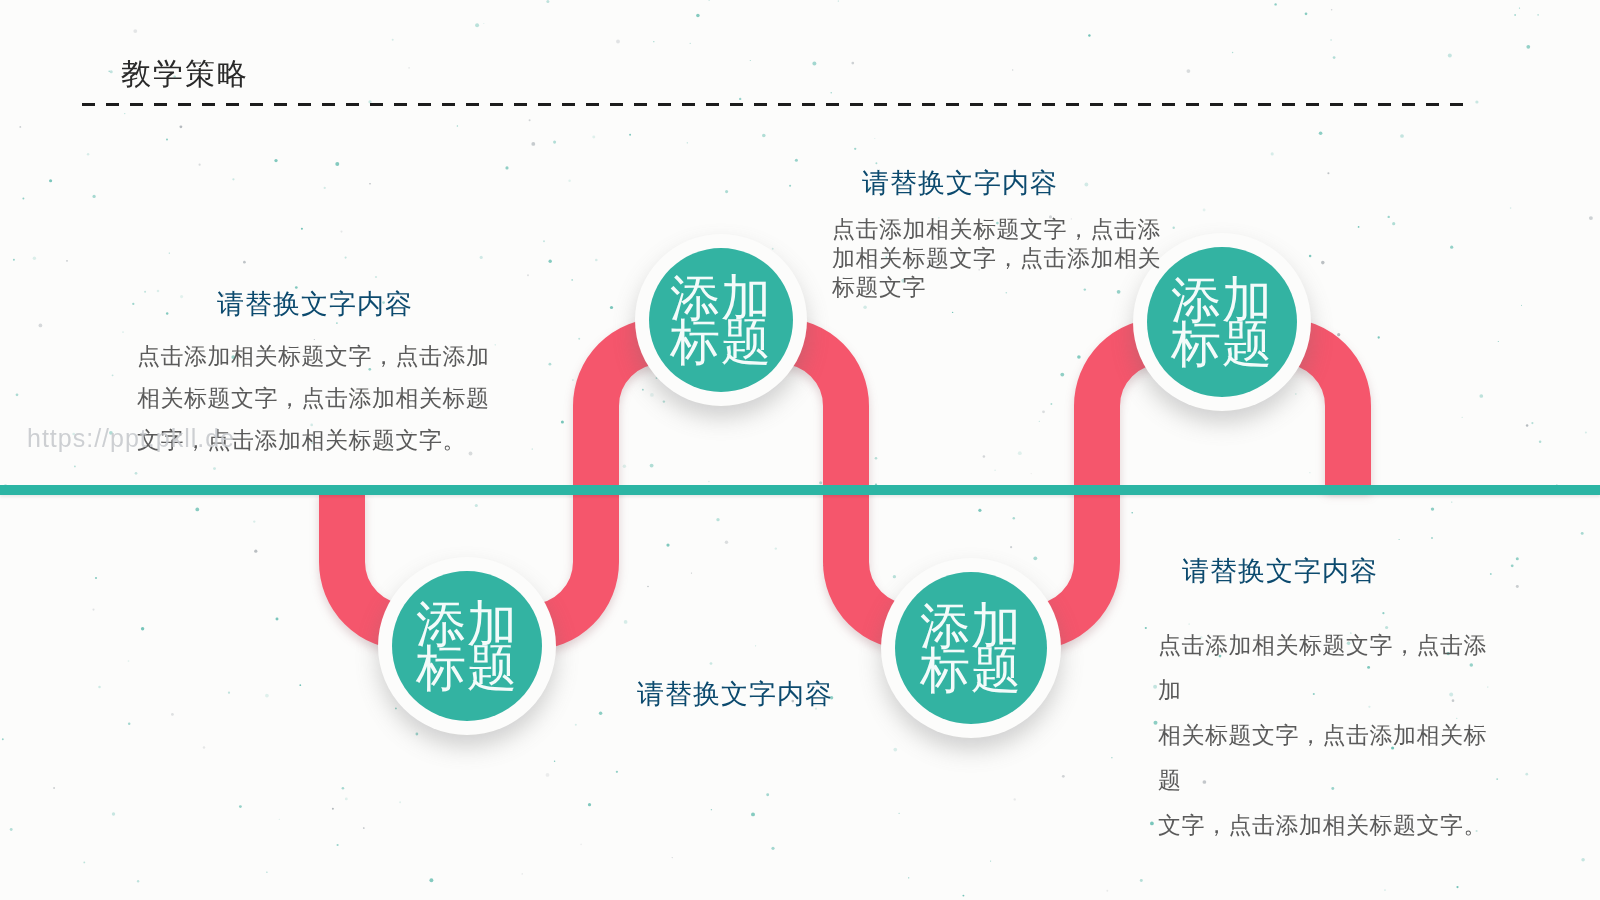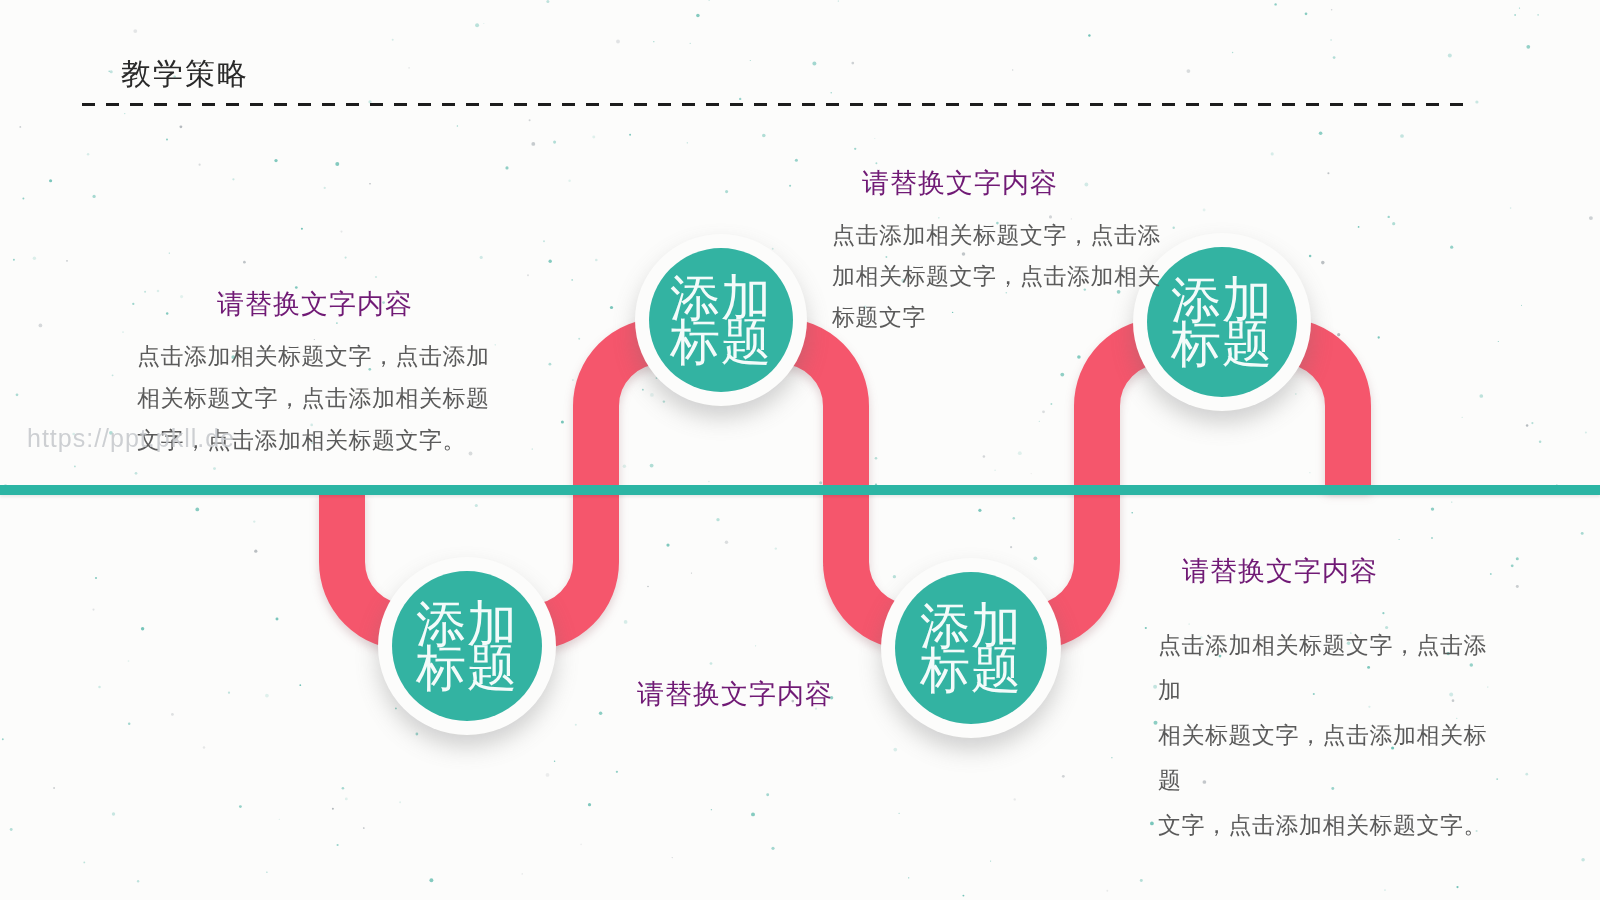--- a/index.html
+++ b/index.html
@@ -51,32 +51,32 @@
   .node1 .bubble{left:649px;top:248px;width:144px;height:144px;}
   .node2 .halo{left:378px;top:557px;width:178px;height:178px;}
   .node2 .bubble{left:392px;top:571px;width:150px;height:150px;}
   .node3 .halo{left:881px;top:558px;width:180px;height:180px;}
   .node3 .bubble{left:895px;top:572px;width:152px;height:152px;}
   .node4 .halo{left:1133px;top:233px;width:178px;height:178px;}
   .node4 .bubble{left:1147px;top:247px;width:150px;height:150px;}
 
   .tblock{position:absolute;z-index:5;}
   .tb-heading{
-    font-size:27px;line-height:34px;color:#701a75;letter-spacing:1px;
+    font-size:27px;line-height:34px;color:#0c4a6e;letter-spacing:1px;
   }
   .tb-body{
     white-space:pre-line;font-size:23px;line-height:42px;color:#5a5a5a;
     letter-spacing:.5px;
   }
   .tb-left{left:137px;top:287px;width:360px;}
   .tb-left .tb-heading{margin-left:80px;}
   .tb-left .tb-body{margin-top:14px;}
   .tb-top{left:832px;top:166px;width:336px;}
   .tb-top .tb-heading{margin-left:30px;}
-  .tb-top .tb-body{margin-top:15px;line-height:41px;}
+  .tb-top .tb-body{margin-top:15px;line-height:29px;}
   .tb-bottom{left:512px;top:677px;width:400px;}
   .tb-bottom .tb-heading{margin-left:125px;}
   .tb-bottom .tb-body{margin-top:14px;}
   .tb-right{left:1158px;top:554px;width:345px;}
   .tb-right .tb-heading{margin-left:24px;}
   .tb-right .tb-body{margin-top:35px;line-height:45px;}
 
   .watermark{
     position:absolute;left:27px;top:424px;z-index:7;
     font-size:25px;color:#c5c8cc;opacity:.85;letter-spacing:1px;

